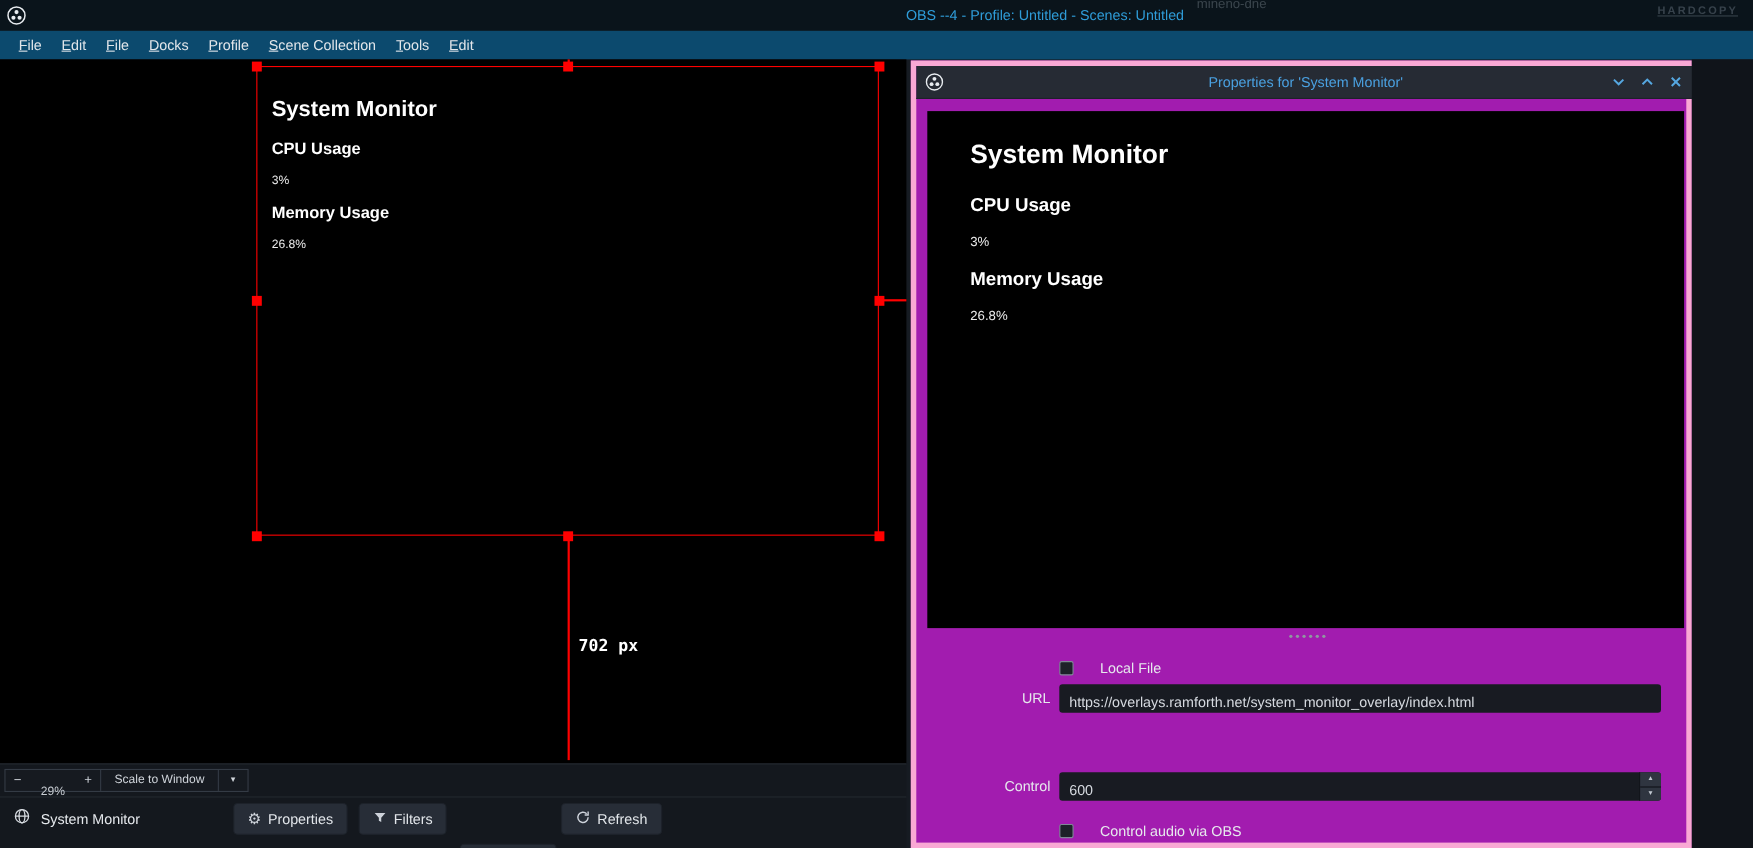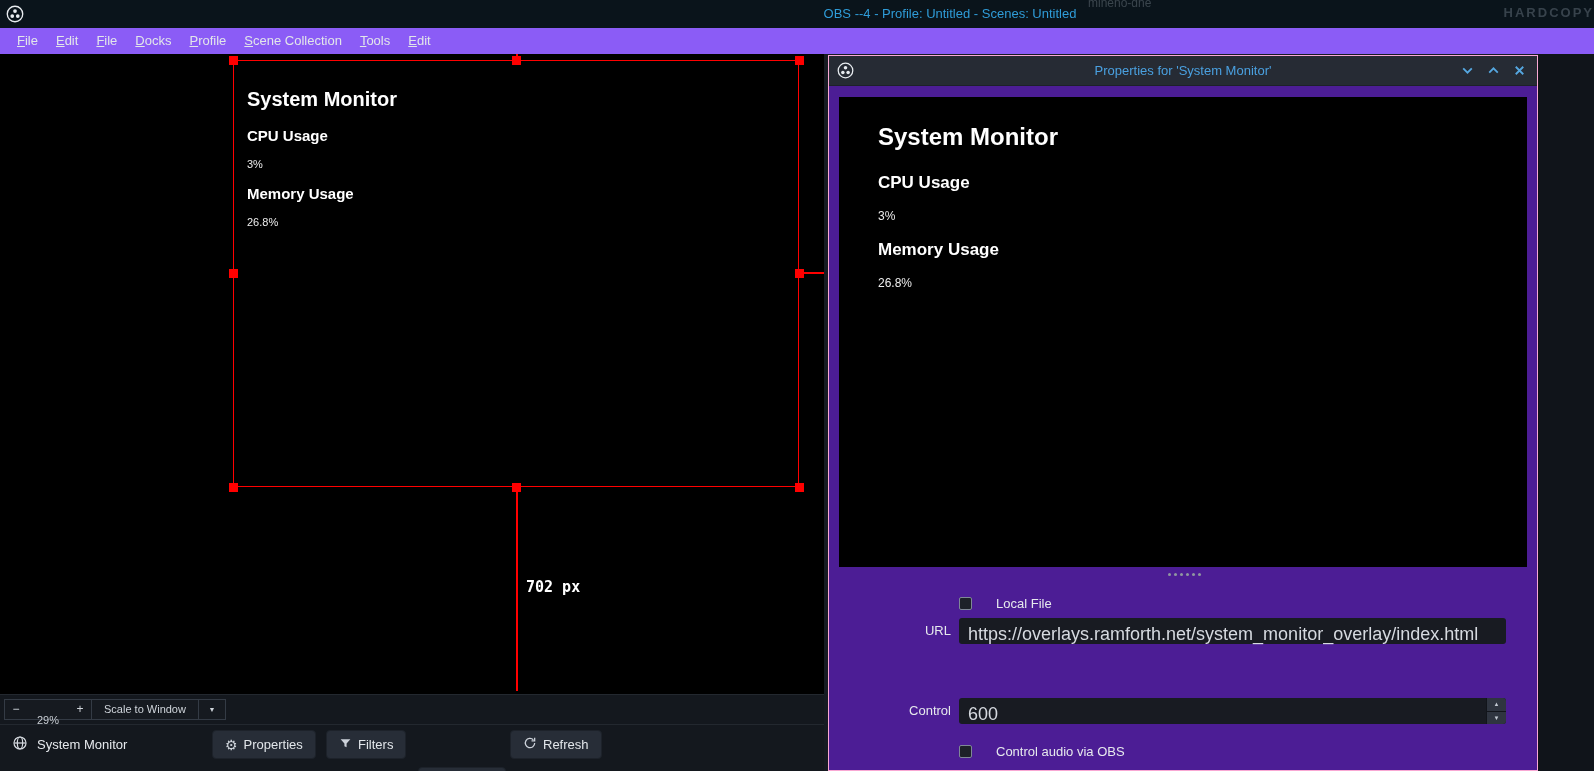--- a/index.html
+++ b/index.html
@@ -10,26 +10,26 @@
     font-family:"Liberation Sans","DejaVu Sans",sans-serif;
     color:#e6e9ed;
   }
 
   
   .titlebar { position:absolute; left:0; top:0; width:1594px; height:28px; background:#0a141b; }
   .tb-logo { position:absolute; left:6px; top:5px; width:18px; height:18px; }
   .win-title { position:absolute; left:950px; top:0; transform:translateX(-50%);
                line-height:28px; font-size:13px; color:#2f9cd8; white-space:nowrap; }
   .ghost1 { position:absolute; left:1088px; top:-4px; font-size:12px; color:rgba(150,160,170,.35); }
-  .ghost2 { position:absolute; right:0; top:5px; font-size:13px; font-weight:bold;
-            letter-spacing:2px; color:rgba(130,142,155,.38); }
+  .ghost2 { position:absolute; right:14px; top:5px; font-size:10px; font-weight:bold;
+            letter-spacing:2px; color:rgba(130,142,155,.38);text-decoration:underline; }
 
   
   .menubar { position:absolute; left:0; top:28px; width:1594px; height:26px;
-             background:#8b5cf6; display:flex; padding-left:8px; }
+             background:#0c4a6e; display:flex; padding-left:8px; }
   .menu-item { font-size:13px; color:#e2e6ea; padding:0 9px; line-height:26px; cursor:default; }
   .menu-item::first-letter { text-decoration:underline; }
 
   
   .canvas { position:absolute; left:0; top:54px; width:824px; height:640px; background:#000; }
   .overlay-text { position:absolute; left:247px; top:34px; color:#fff; }
   .ot-title { font-size:20px; font-weight:bold; margin-bottom:16px; }
   .ot-h2   { font-size:15px; font-weight:bold; margin-bottom:14px; }
   .ot-val  { font-size:11px; margin-bottom:15px; color:#ececec; }
 
@@ -64,21 +64,21 @@
               align-items:center; gap:9px; }
   .src-name { font-size:13px; color:#e6e9ed; }
   .tb-btn { position:absolute; top:5px; height:29px; background:#272d37;
             border:1px solid #1d222a; border-radius:4px; display:flex; align-items:center;
             gap:6px; padding:0 12px; color:#e2e6ea; font-size:13px; cursor:default; }
   .b-props{left:212px;} .b-filters{left:326px;} .b-interact{left:418px;margin-top:37px;} .b-refresh{left:510px;}
   .btn-glyph { font-family:"DejaVu Sans",sans-serif; font-size:14px; color:#cfd4db; line-height:1; }
 
   
   .props-panel { position:absolute; left:828px; top:55px; width:710px; height:716px;
-                 background:#4c1d95; border:1px solid #f9a8d4; }
+                 background:#a21caf; border:5px solid #f9a8d4; }
   .pp-titlebar { position:absolute; left:0; top:0; width:708px; height:30px;
                  background:#262b34; border-bottom:1px solid #1d212a; }
   .pp-logo { position:absolute; left:8px; top:6px; width:17px; height:17px; }
   .pp-title { display:block; width:100%; text-align:center; line-height:30px;
               font-size:13px; color:#4aa0e0; }
   .pp-controls { position:absolute; right:10px; top:7px; display:flex; gap:11px; }
   .pp-controls svg { display:block; cursor:default; }
 
   .pp-preview { position:absolute; left:10px; top:41px; width:688px; height:470px; background:#000; }
   .pp-overlay-text { position:absolute; left:39px; top:26px; color:#fff; }
@@ -91,21 +91,21 @@
                       background:#8f96a0; border-radius:50%;
                       box-shadow:6px 0 0 #8f96a0,12px 0 0 #8f96a0,18px 0 0 #8f96a0,24px 0 0 #8f96a0,30px 0 0 #8f96a0; }
 
   .form-row { position:absolute; left:0; width:708px; height:26px; }
   .r-localfile{top:534px;} .r-url{top:562px;} .r-width{top:601px;} .r-height{top:642px;} .r-audio{top:682px;}
   .form-label { position:absolute; left:0; top:0; width:122px; text-align:right;
                 font-size:13px; color:#e6e9ed; line-height:26px; }
   .field { position:absolute; left:130px; top:0; width:547px; height:26px;
            background:#181b22; border-radius:3px; }
   .field input { width:100%; height:100%; background:transparent; border:none;
-                 color:#d6dae0; font-size:18px; padding:16px 9px; outline:none;
+                 color:#d6dae0; font-size:13px; padding:16px 9px; outline:none;
                  font-family:"Liberation Sans","DejaVu Sans",sans-serif; }
   .field.has-spin input { padding-right:28px; }
   .spin { position:absolute; right:0; top:0; width:20px; height:26px; display:flex;
           flex-direction:column; border-left:1px solid #12151b; border-radius:0 3px 3px 0; overflow:hidden; }
   .spin-btn { flex:1; background:#2f3540; display:flex; align-items:center;
               justify-content:center; font-size:6px; color:#c3c9d2; cursor:default; }
   .spin-btn + .spin-btn { border-top:1px solid #12151b; }
 
   .cb-row { position:absolute; left:130px; top:0; height:26px; display:flex; align-items:center; gap:24px; }
   .checkbox { width:13px; height:13px; border:1px solid #7f8896; background:#1d2129;

